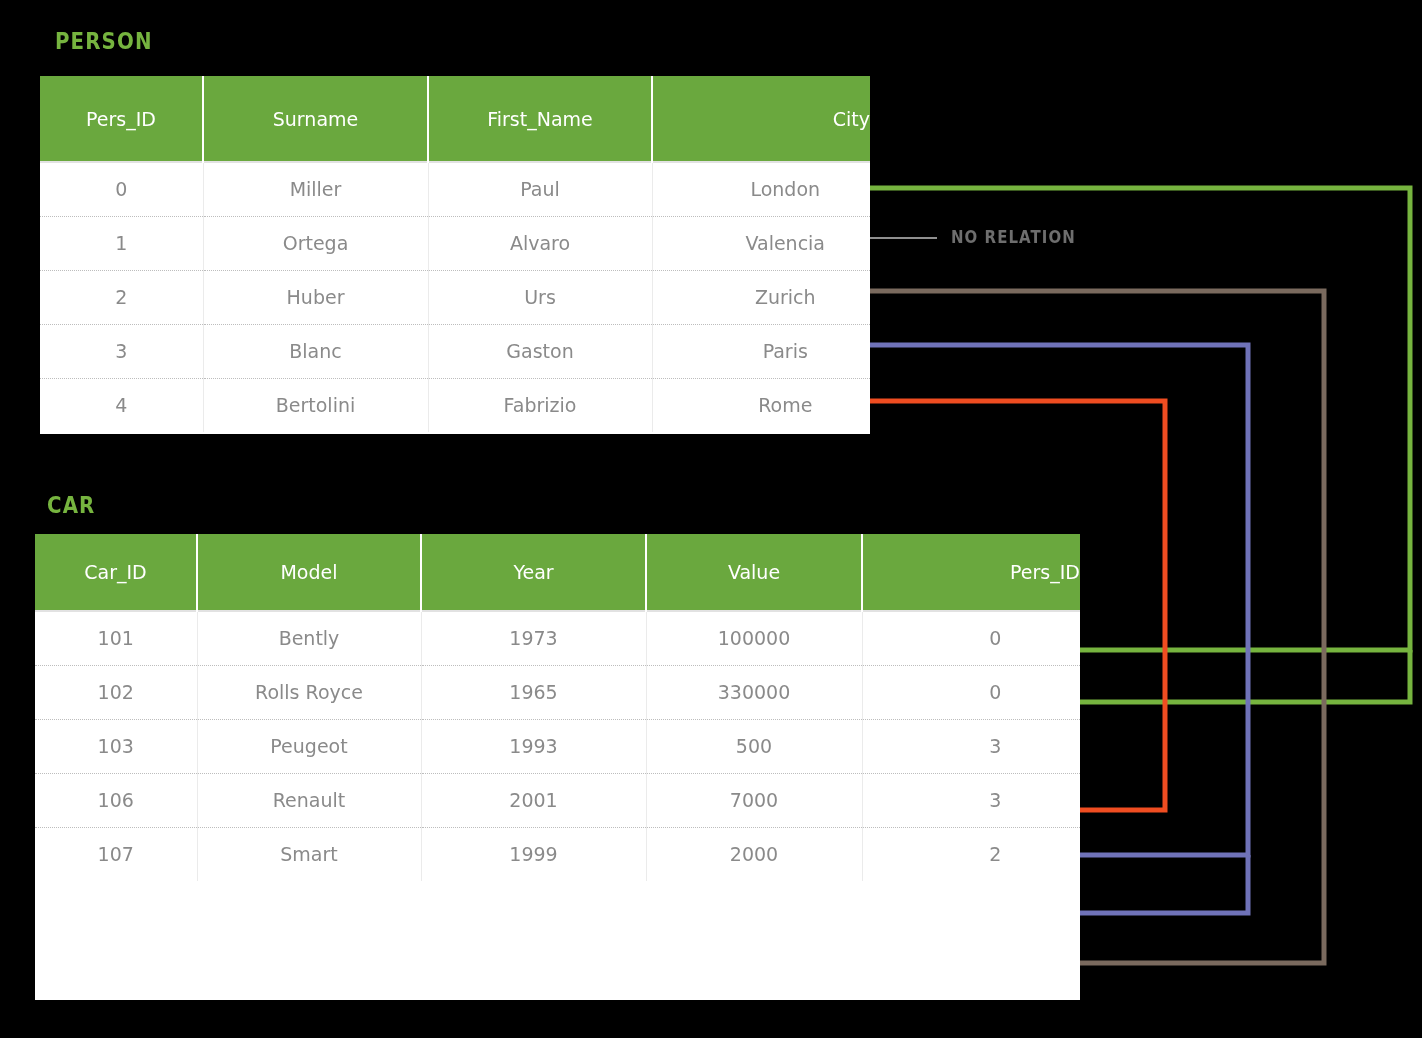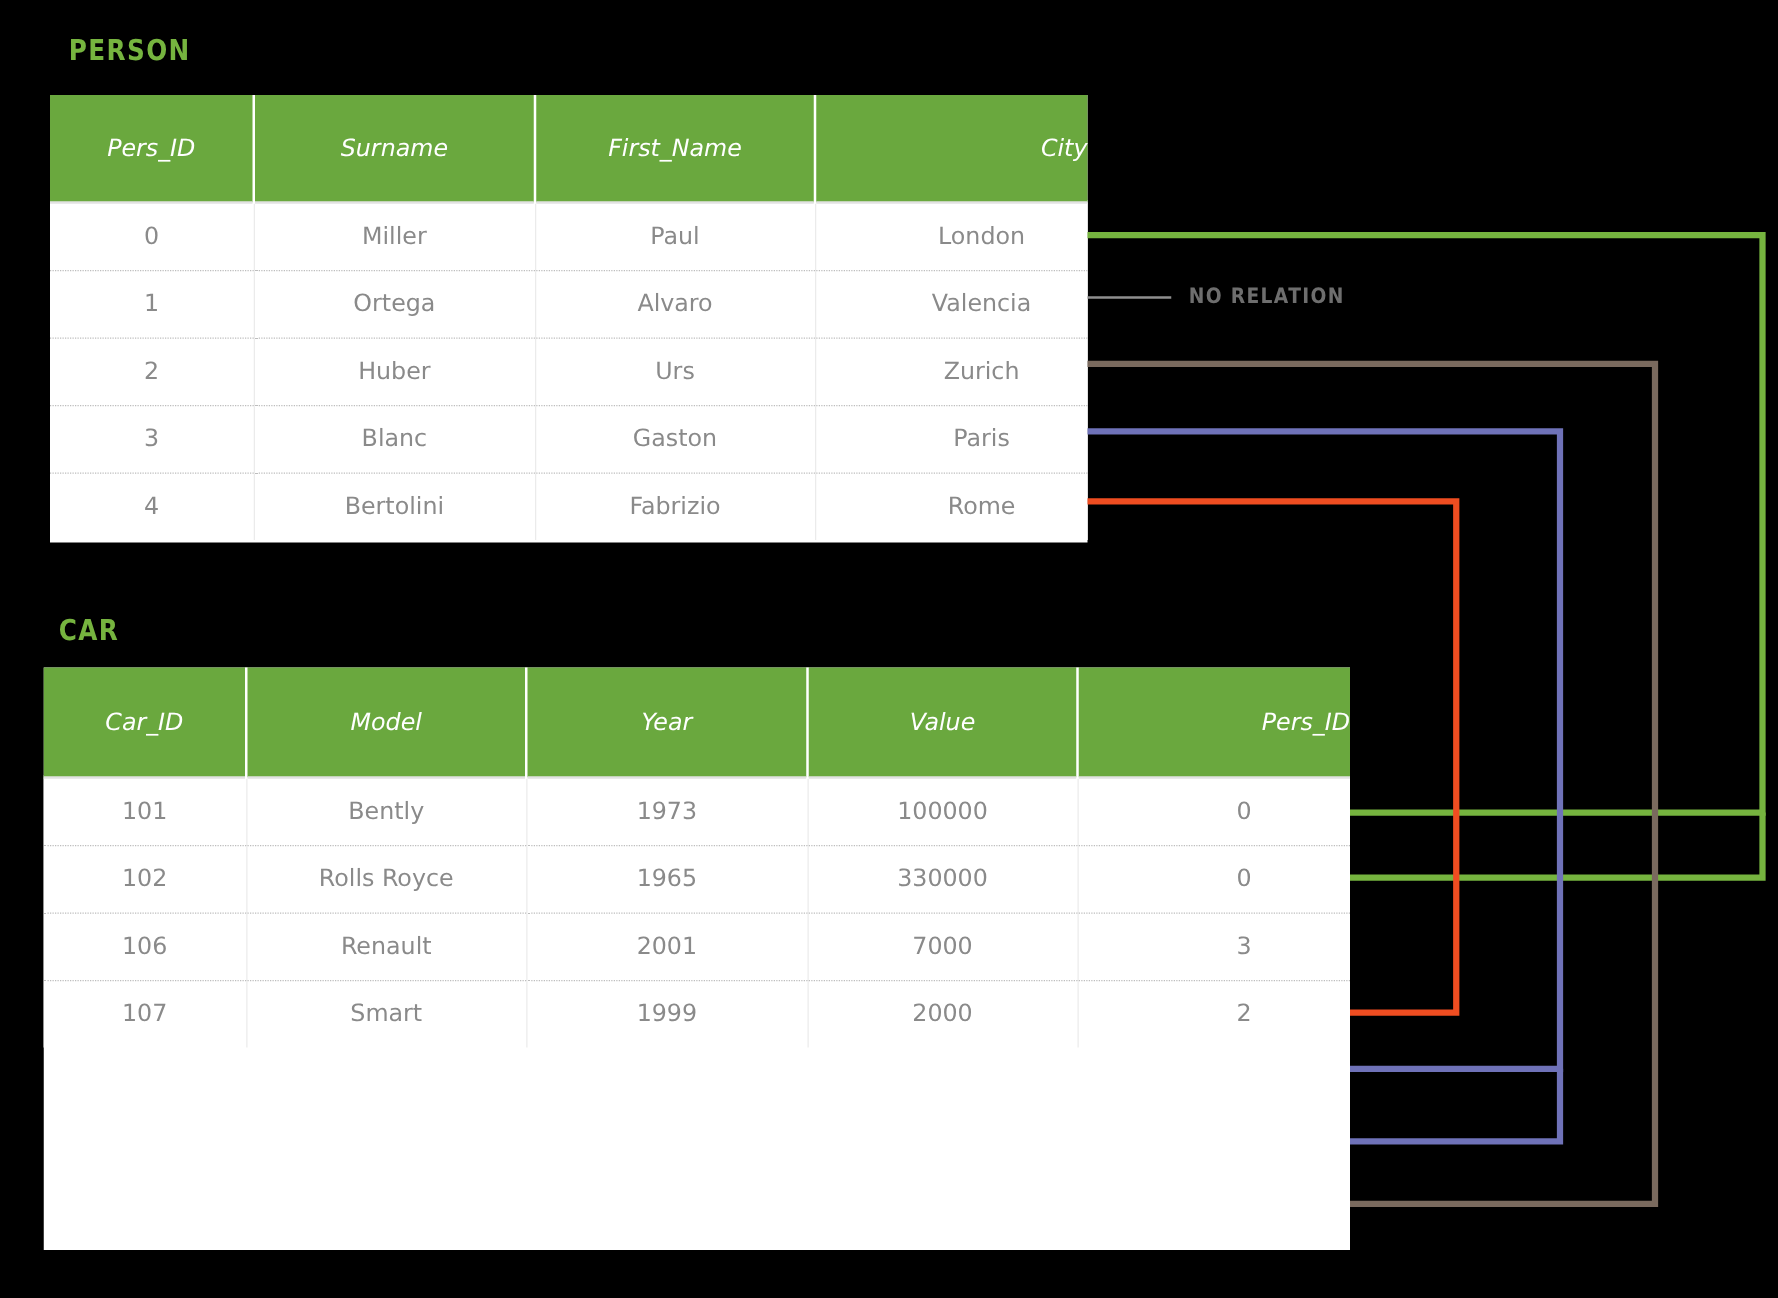--- a/index.html
+++ b/index.html
@@ -42,21 +42,20 @@
   }
   .dbtable .hdr th {
     background: #6aa83e;
     color: #ffffff;
     font-weight: 400;
     font-size: 19px;
     text-align: center;
     border-right: 2px solid #ffffff;
     border-bottom: 0;
     padding: 0;
-    font-style: italic;
   }
   .dbtable .hdr th:last-child { border-right: 0; text-align: right; }
   .dbtable tbody td {
     color: #8a8a8a;
     font-size: 19px;
     text-align: center;
     background: #ffffff;
     border-right: 1px solid #ebebeb;
     border-bottom: 1px dotted #bdbdbd;
     padding: 0;
@@ -65,21 +64,21 @@
   .dbtable tbody tr:last-child td { border-bottom: 0; }
   .dbtable tbody tr.first-body td { border-top: 2px solid #e2e2e2; }
 
   
   #person-table { left: 25px; top: 76px; width: 830px; }
   #person-table .hdr th { height: 86px; }
   #person-table tbody td { height: 54px; }
 
   
   #car-table { left: 20px; top: 534px; width: 1045px; }
-  #car-table .hdr th { height: 88px; }
+  #car-table .hdr th { height: 77px; }
   #car-table tbody td { height: 54px; }
 
   
   .tbl-frame {
     position: absolute;
     background: #ffffff;
     z-index: 0;
   }
   #person-frame { left: 25px; top: 160px; width: 830px; height: 274px; }
   #car-frame    { left: 20px; top: 620px; width: 1045px; height: 380px; }
@@ -195,20 +194,27 @@
         <td>0</td>
       </tr>
       <tr>
         <td>102</td>
         <td>Rolls Royce</td>
         <td>1965</td>
         <td>330000</td>
         <td>0</td>
       </tr>
       <tr>
+        <td>103</td>
+        <td>Peugeot</td>
+        <td>1993</td>
+        <td>500</td>
+        <td>3</td>
+      </tr>
+      <tr>
         <td>106</td>
         <td>Renault</td>
         <td>2001</td>
         <td>7000</td>
         <td>3</td>
       </tr>
       <tr>
         <td>107</td>
         <td>Smart</td>
         <td>1999</td>

